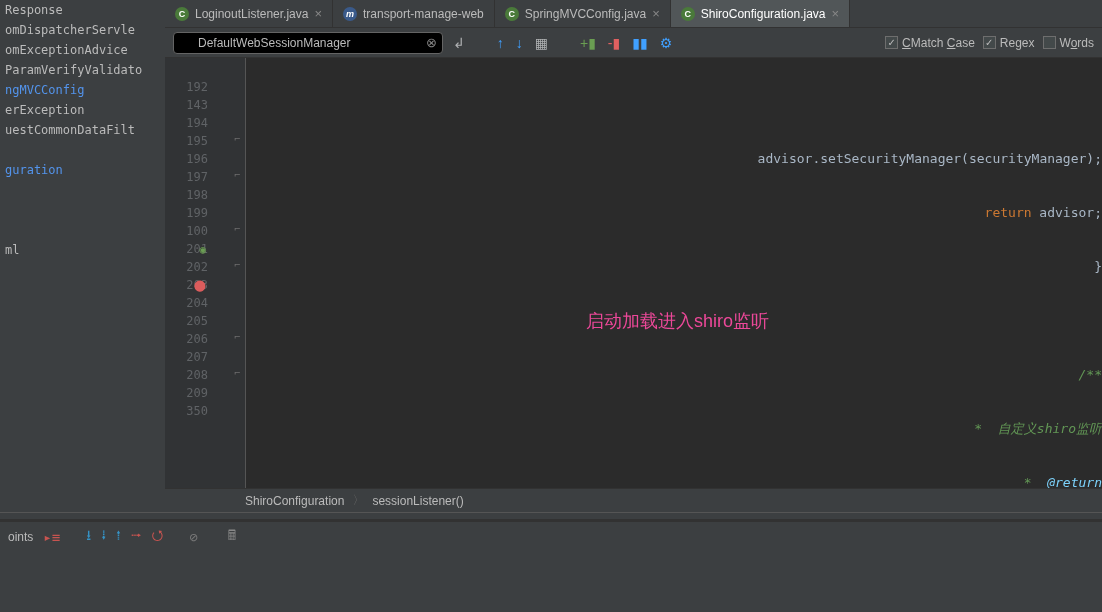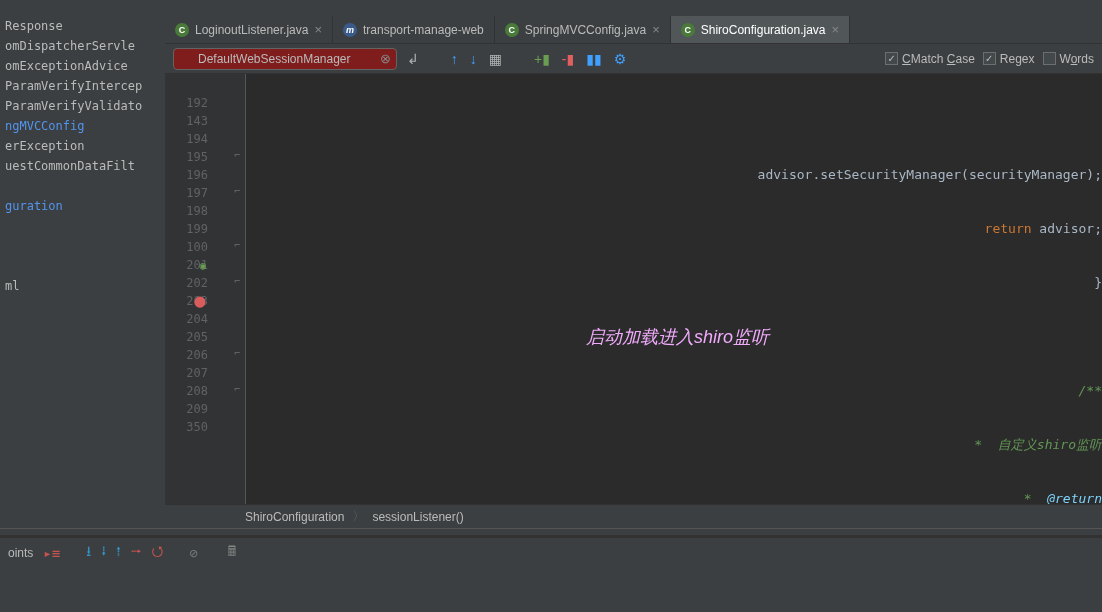--- a/index.html
+++ b/index.html
@@ -1,70 +1,69 @@
 <!DOCTYPE html>
 <html><head>
 <meta charset="utf-8">
 <style>
 * { margin: 0; padding: 0; box-sizing: border-box; }
 body { font-family: "Menlo", "Consolas", monospace; font-size: 12px; background: #3c3f41; color: #bbbbbb; overflow: hidden; width: 1102px; height: 612px; }
-.main { display: flex; height: 512px; margin-top: 16px; }
+.main { display: flex; height: 512px; }
 .sidebar { width: 165px; background: #3c3f41; overflow: hidden; }
 .sb-item { padding: 3px 5px; white-space: nowrap; cursor: pointer; color: #bbbbbb; }
 .sb-item.sel { background: #2f65ca; color: #ffffff; }
 .sb-item.link { color: #5394ec; }
 .editor-area { flex: 1; display: flex; flex-direction: column; background: #2b2b2b; position: relative; }
 .tabs { display: flex; background: #3c3f41; height: 28px; align-items: stretch; border-bottom: 1px solid #323232; }
 .tab { display: flex; align-items: center; padding: 0 10px; gap: 6px; border-right: 1px solid #323232; cursor: pointer; font-size: 12px; font-family: sans-serif; }
 .tab.active { background: #515658; color: #fff; }
 .tab-icon { width: 14px; height: 14px; border-radius: 50%; display: inline-flex; align-items: center; justify-content: center; font-size: 9px; font-weight: bold; }
 .ic-c { background: #4a7a3a; color: #fff; }
 .ic-m { background: #3a5a8a; color: #fff; font-style: italic; }
 .close-x { color: #888; font-size: 13px; }
 .findbar { display: flex; align-items: center; background: #3c3f41; height: 30px; padding: 0 8px; gap: 8px; border-bottom: 1px solid #323232; font-family: sans-serif; }
-.find-input { background: #7f1d1d; border: 1px solid #646464; border-radius: 4px; padding: 3px 24px 3px 24px; color: #bbb; font-size: 12px; width: 224px; position: relative; }
+.find-input { background: #000000; border: 1px solid #646464; border-radius: 4px; padding: 3px 24px 3px 24px; color: #bbb; font-size: 12px; width: 270px; position: relative; }
 .find-wrap { position: relative; display: inline-block; }
 .find-wrap .mag { position: absolute; left: 6px; top: 4px; color: #888; font-size: 13px; }
 .find-wrap .clr { position: absolute; right: 6px; top: 3px; color: #888; font-size: 13px; cursor: pointer; }
 .tb-ic { color: #afb1b3; font-size: 14px; cursor: pointer; padding: 0 2px; }
 .tb-ic.blue { color: #40a0ff; }
 .tb-ic.red { color: #e06060; }
 .chk { display: flex; align-items: center; gap: 4px; font-size: 12px; }
 .chkbox { width: 13px; height: 13px; border: 1px solid #6e6e6e; background: #43494a; display: inline-flex; align-items: center; justify-content: center; font-size: 10px; color: #bbb; }
 .code-wrap { display: flex; flex: 1; position: relative; overflow: hidden; }
 .gutter { width: 65px; background: #313335; text-align: right; padding-right: 22px; color: #606366; font-size: 12px; line-height: 18px; padding-top: 2px; position: relative; }
 .gutter .ln { height: 18px; position: relative; }
 .gut-ic { position: absolute; right: 2px; top: 1px; font-size: 11px; }
 .fold-col { width: 16px; background: #313335; border-right: 1px solid #555; }
 .fold-mk { color: #6e6e6e; font-size: 10px; text-align: center; height: 18px; line-height: 18px; }
 .code { flex: 1; background: #2b2b2b; font-size: 13px; line-height: 18px; padding-top: 2px; position: relative; white-space: pre; }
 .code .row { height: 18px; padding-left: 4px; text-align: right; }
 .kw { color: #cc7832; }
 .cmt { color: #629755; font-style: italic; }
 .cmt-tag { color: #7dd3fc; font-style: italic; text-decoration: underline; }
 .id { color: #a9b7c6; }
-.red-note { color: #f0abfc; font-size: 18px; font-family: "PingFang SC", sans-serif; position: absolute; font-style: italic; }
+.red-note { color: #ec4899; font-size: 18px; font-family: "PingFang SC", sans-serif; position: absolute; }
 .breadcrumb { height: 24px; background: #3c3f41; display: flex; align-items: center; padding-left: 80px; font-family: sans-serif; font-size: 12px; color: #bbb; gap: 8px; border-top: 1px solid #323232; }
 .bc-sep { color: #666; }
 .btm-panel { height: 60px; background: #3c3f41; border-top: 2px solid #323232; }
 .btm-tb { height: 30px; display: flex; align-items: center; padding: 0 8px; gap: 10px; }
 .btm-lbl { font-family: sans-serif; font-size: 12px; color: #bbb; }
 .btm-ic { color: #afb1b3; font-size: 14px; }
 .divider { height: 8px; background: #3c3f41; border-top: 1px solid #555; border-bottom: 1px solid #323232; }
 .underline { text-decoration: underline; }
 </style>
 </head>
 <body>
 
 <div class="main">
   <div class="sidebar">
     <div class="sb-item">Response</div>
     <div class="sb-item">omDispatcherServle</div>
     <div class="sb-item">omExceptionAdvice</div>
-    <div class="sb-item">ParamVerifyIntercep</div>
     <div class="sb-item">ParamVerifyValidato</div>
     <div class="sb-item link">ngMVCConfig</div>
     <div class="sb-item">erException</div>
     <div class="sb-item">uestCommonDataFilt</div>
     <div class="sb-item">&nbsp;</div>
     <div class="sb-item link">guration</div>
     <div class="sb-item">&nbsp;</div>
     <div class="sb-item">&nbsp;</div>
     <div class="sb-item">&nbsp;</div>
     <div class="sb-item">ml</div>

